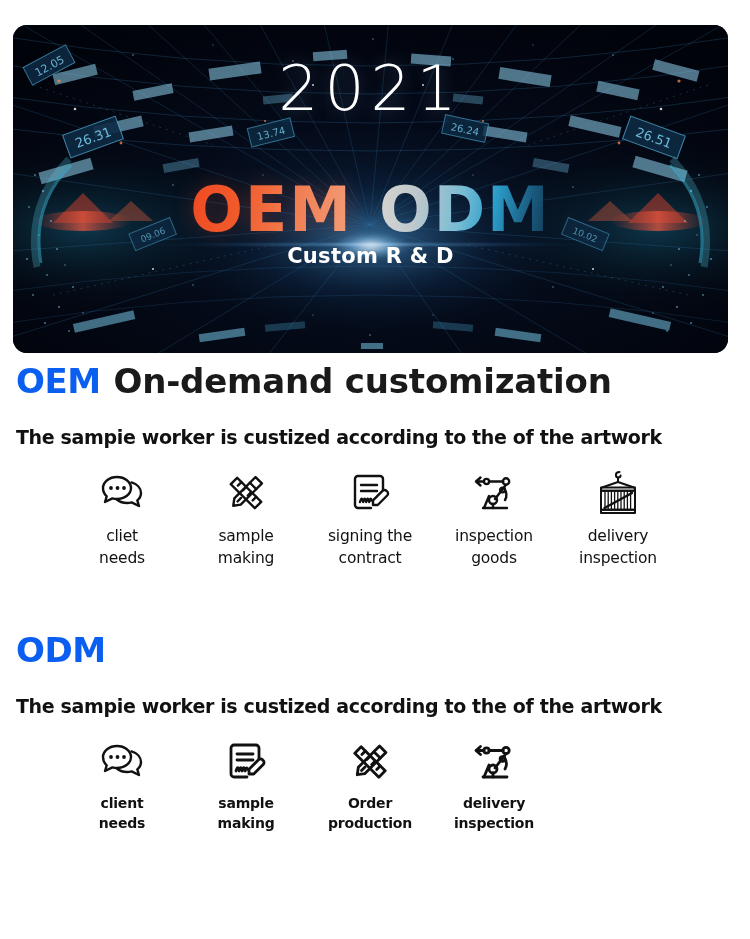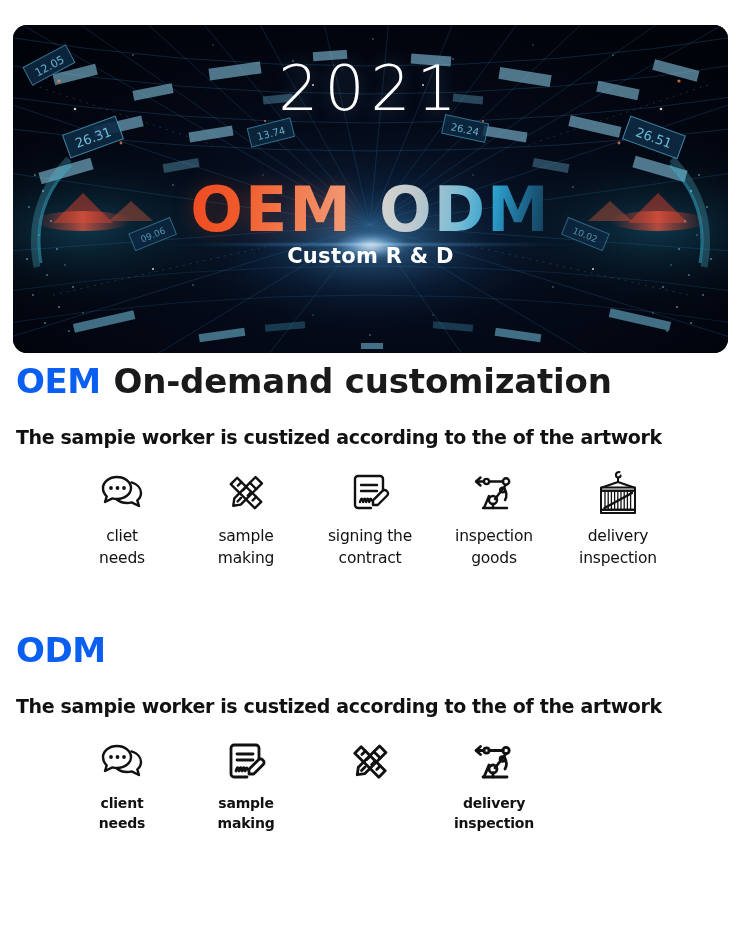--- a/index.html
+++ b/index.html
@@ -583,20 +583,22 @@
             </g>
             <g transform="rotate(-45 21 21)">
               <path d="M16.5 4h9v34h-9z"></path>
               <path d="M25.5 10h-5"></path>
               <path d="M25.5 17h-5"></path>
               <path d="M25.5 24h-5"></path>
               <path d="M25.5 31h-5"></path>
             </g>
           </svg>
         </div>
+        <div class="step-label">Order
+production</div>
       </div>
 
       <div class="step">
         <div class="step-icon">
           <svg width="46" height="42" viewBox="0 0 46 42" fill="none" stroke="#111" stroke-width="2.8" stroke-linejoin="round" stroke-linecap="round">
             <path d="M5 9.5 9.5 5.5M5 9.5l4.5 4M5 9.5h8"></path>
             <circle cx="15.5" cy="9.5" r="2.6"></circle>
             <path d="M18.2 9.5h14"></path>
             <circle cx="35" cy="9.5" r="3.2"></circle>
             <path d="M35 12.7 24 27"></path>

